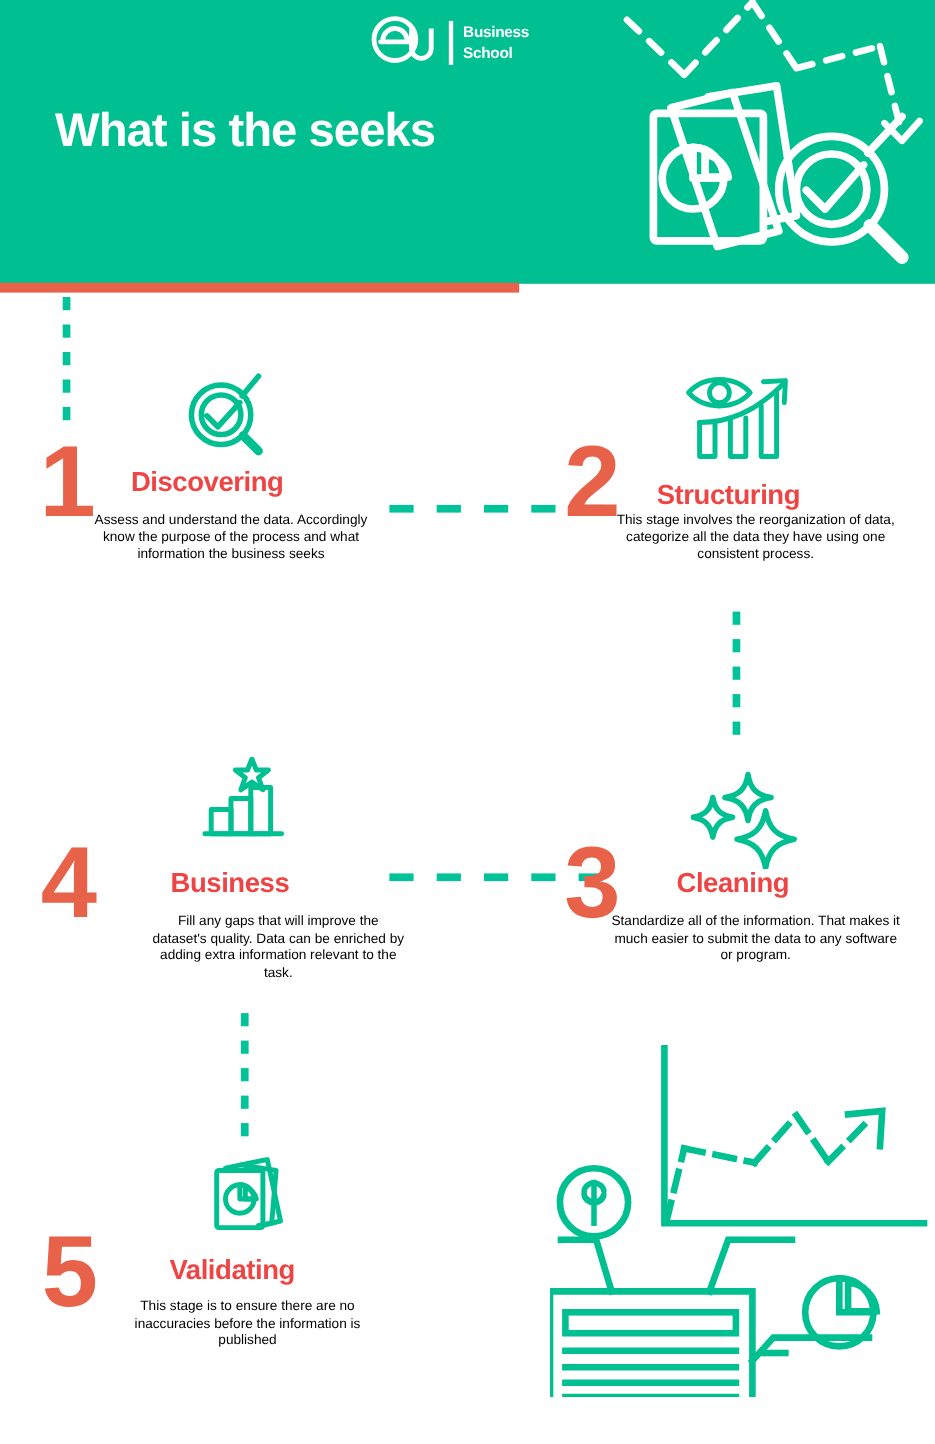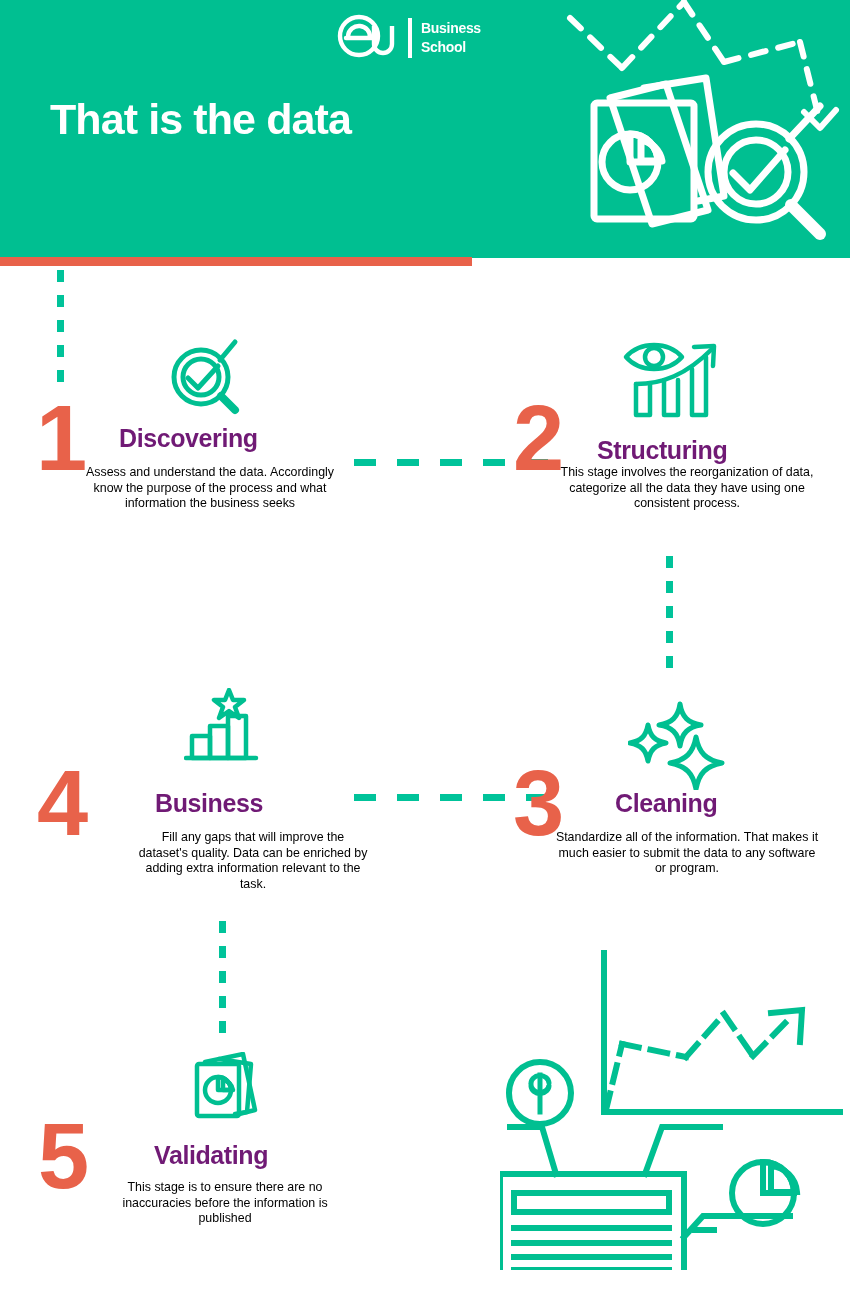--- a/index.html
+++ b/index.html
@@ -59,21 +59,21 @@
     position:absolute;
     color:#e8624a;
     font-weight:bold;
     line-height:1;
     font-size:92px;
     letter-spacing:-2px;
   }
   .step-icon{position:absolute;}
   .step-title{
     position:absolute;
-    color:#701a75;
+    color:#ef4444;
     font-weight:bold;
     font-size:25px;
     line-height:28px;
     letter-spacing:-0.4px;
     white-space:nowrap;
   }
   .step-body{
     position:absolute;
     color:#000000;
     font-size:12.4px;
@@ -99,21 +99,21 @@
         </svg>
       </span>
       <span class="logo-divider"></span>
       <span class="logo-text">
         <span>Business</span>
         <span>School</span>
       </span>
     </div>
 
     <div class="headline">
-      <span class="l">That is the data</span>
+      <span class="l">What is the seeks</span>
     </div>
 
     <span class="hero-art">
       <svg width="302" height="258" viewBox="0 0 302 258">
         <g fill="none" stroke="#ffffff" stroke-width="7" stroke-linecap="round" stroke-linejoin="round">
 
           <g stroke-dasharray="15 13" stroke-width="6">
             <path d="M22 18 L74 68"></path>
             <path d="M74 68 L136 2"></path>
             <path d="M136 2 L176 62"></path>

